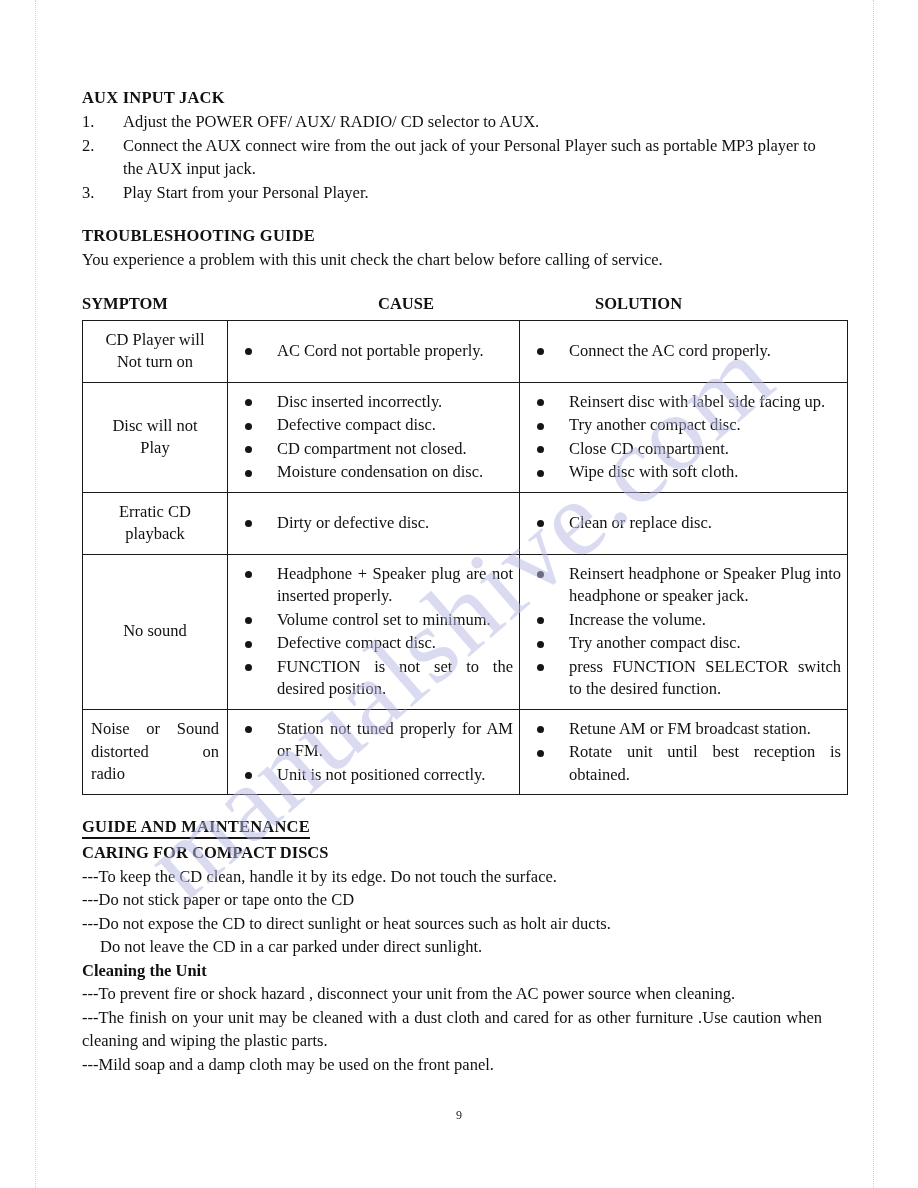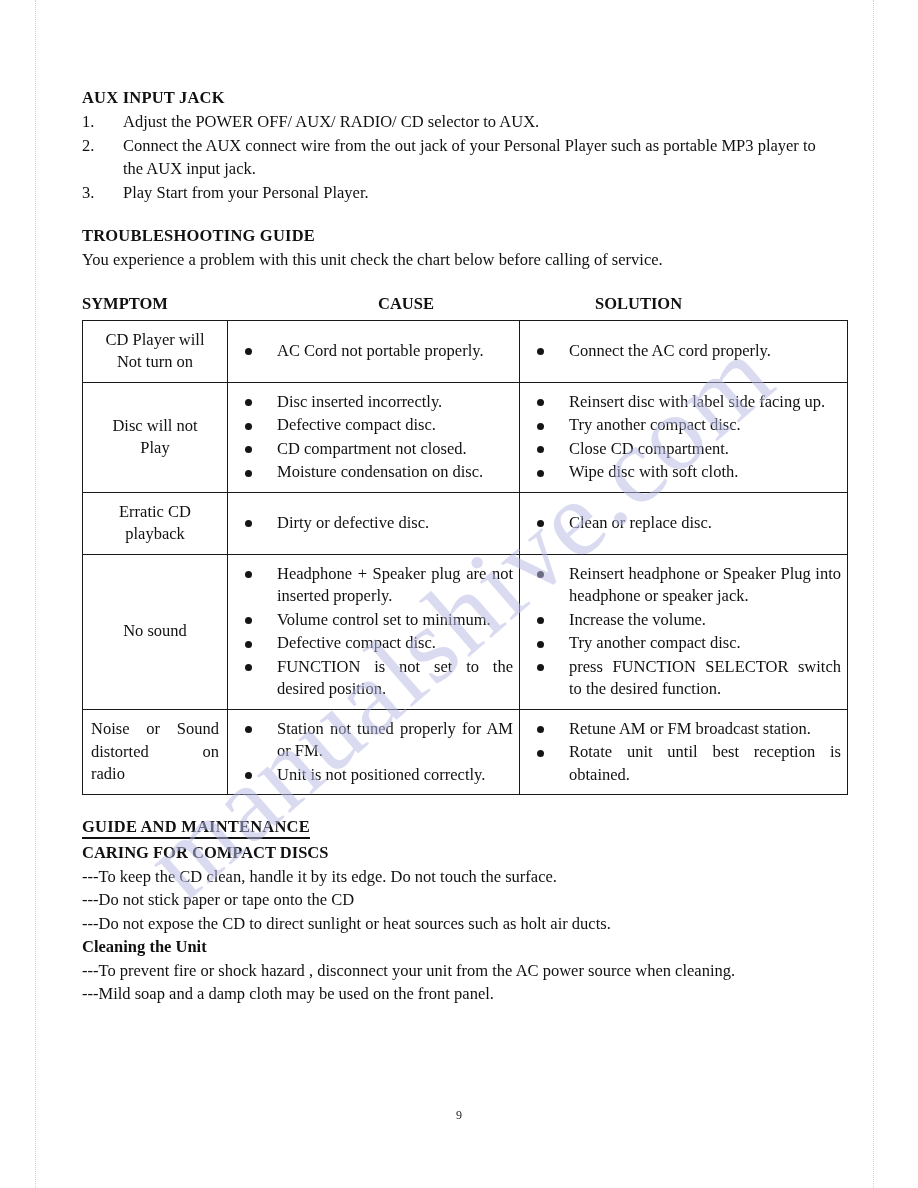--- a/index.html
+++ b/index.html
@@ -412,22 +412,24 @@
     </table>
 
     <div class="gap-m"></div>
 
     <div class="care">
       <h2 class="sec-head underline">GUIDE AND MAINTENANCE</h2>
       <p class="bold">CARING FOR COMPACT DISCS</p>
       <p>---To keep the CD clean, handle it by its edge. Do not touch the surface.</p>
       <p>---Do not stick paper or tape onto the CD</p>
       <p>---Do not expose the CD to direct sunlight or heat sources such as holt air ducts.</p>
+      <p class="indent">Do not leave the CD in a car parked under direct sunlight.</p>
       <p class="bold">Cleaning the Unit</p>
       <p>---To prevent fire or shock hazard , disconnect your unit from the AC power source when cleaning.</p>
+      <p class="justify">---The finish on your unit may be cleaned with a dust cloth and cared for as other furniture .Use caution when cleaning and wiping the plastic parts.</p>
       <p>---Mild soap and a damp cloth may be used on the front panel.</p>
     </div>
 
   </div>
 
   <div id="pagenum">9</div>
 
 </div>
 
 </body></html>

